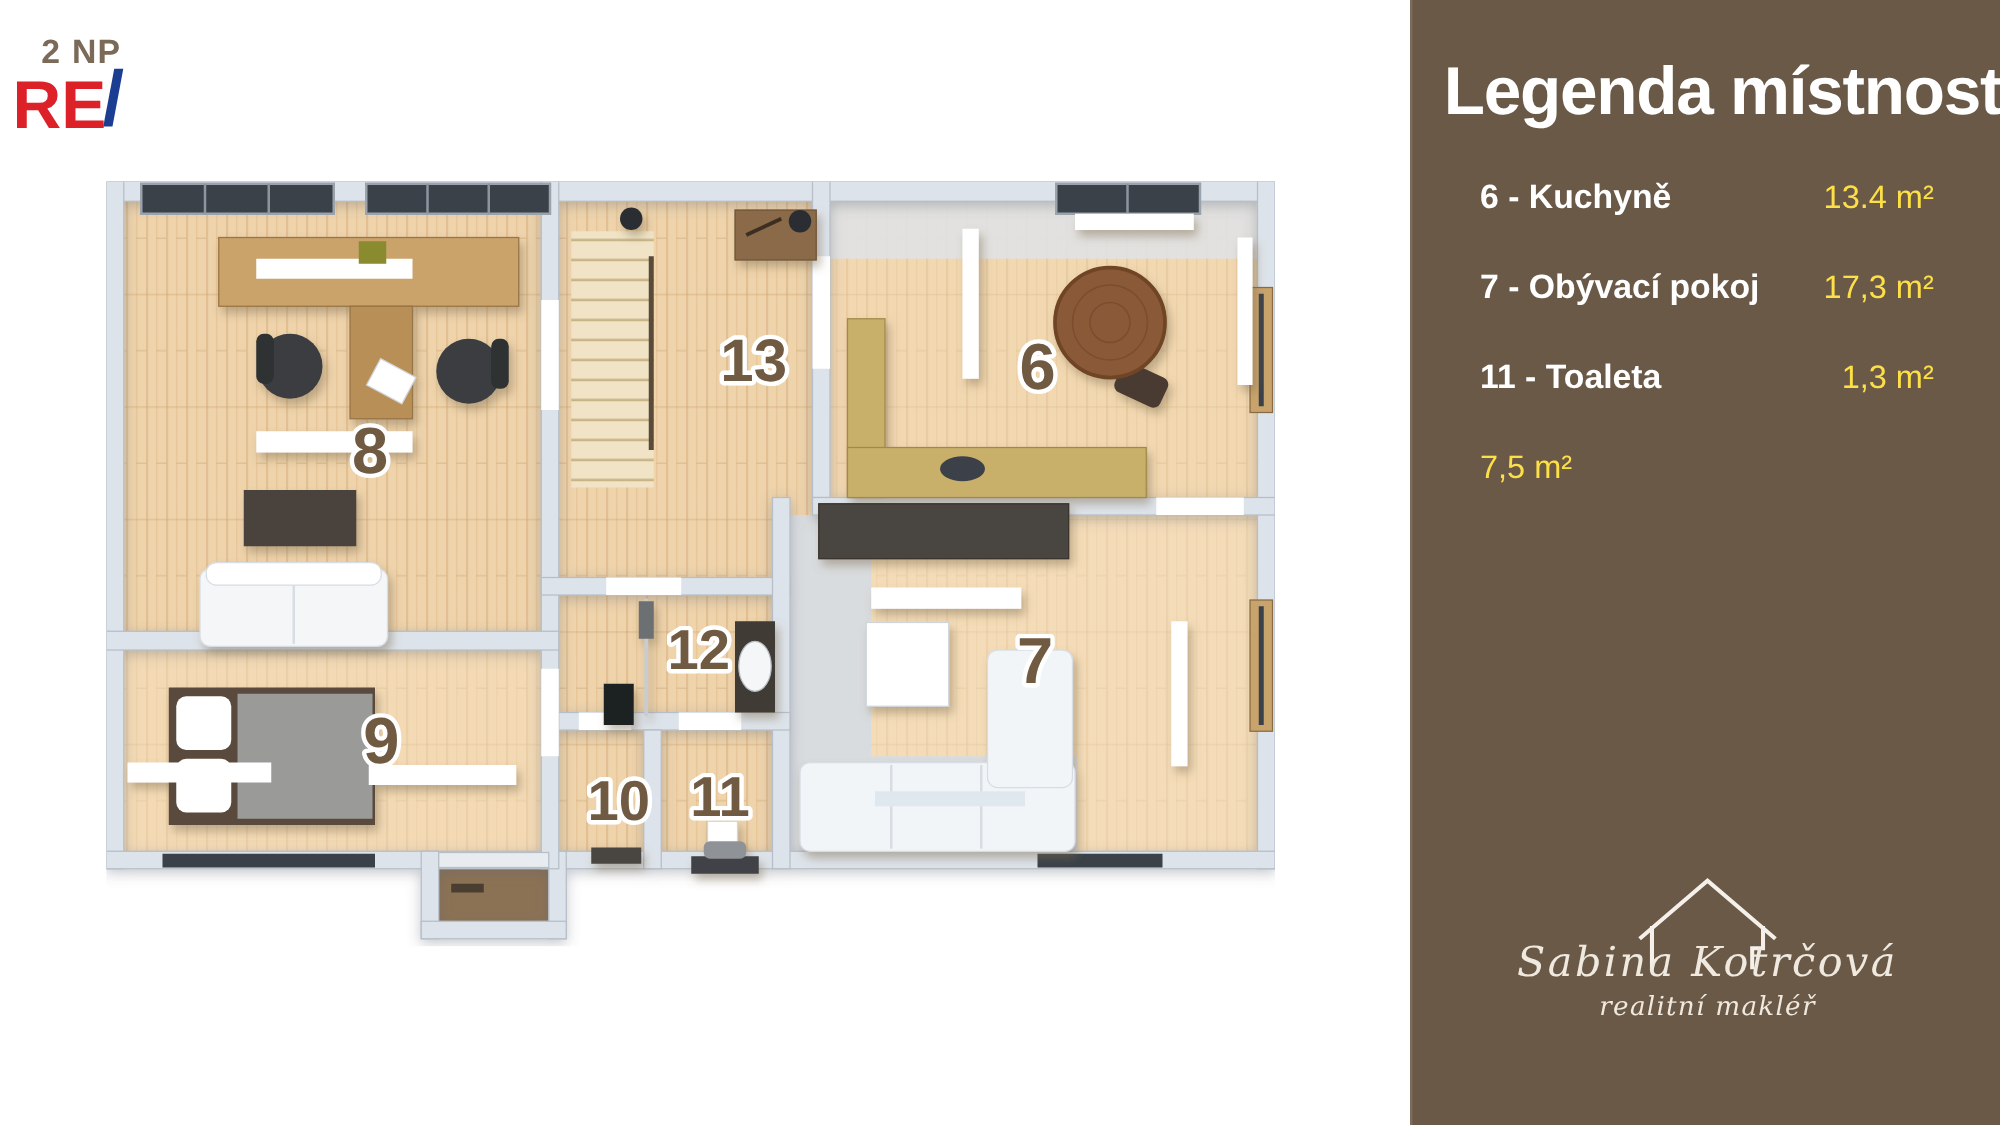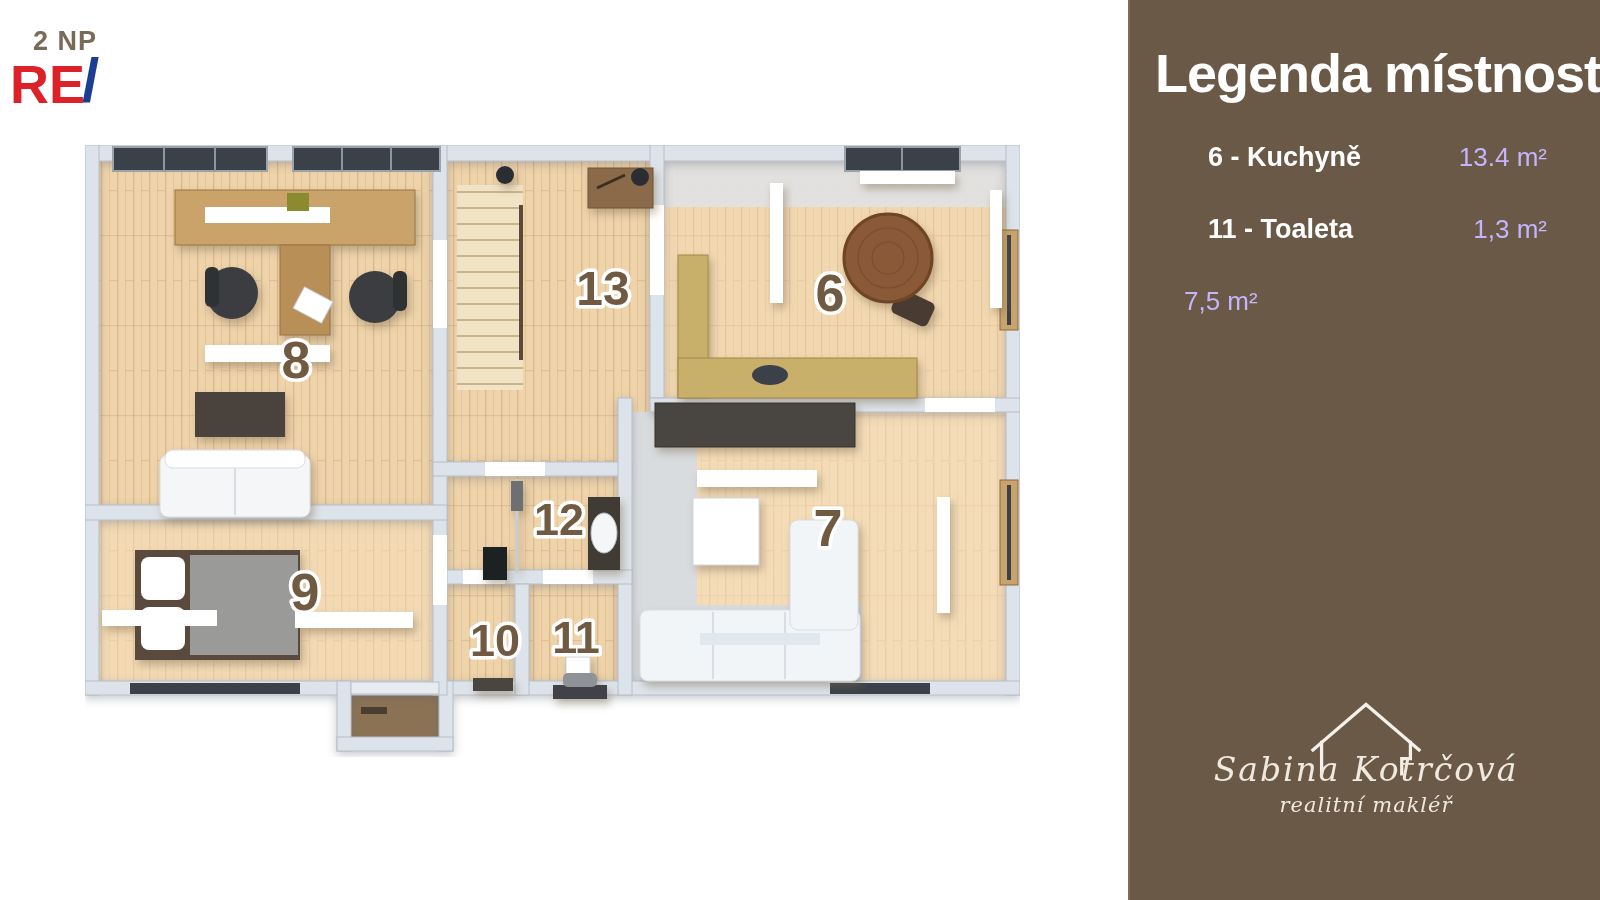--- a/index.html
+++ b/index.html
@@ -15,22 +15,22 @@
   
   .plan{position:absolute;left:85px;top:145px;}
   
   .sidebar{position:absolute;left:1128px;top:0;width:472px;height:900px;background:#6a5947;
            border-left:2px solid #7d6c59;color:#fff;}
   .legend-title{position:absolute;left:25px;top:42px;font-size:54px;font-weight:bold;
                 letter-spacing:-1px;color:#ffffff;white-space:nowrap;}
   .legend-rows{position:absolute;left:54px;right:55px;top:140px;}
   .legend-row{display:flex;justify-content:space-between;align-items:center;height:34px;
               margin-bottom:38px;}
-  .legend-row .lbl{font-size:27px;font-weight:bold;white-space:pre;margin-left:24px;}
-  .legend-row .val{font-size:26px;font-weight:normal;color:#c4b5fd;white-space:nowrap;}
+  .legend-row .lbl{font-size:27px;font-weight:bold;white-space:pre;}
+  .legend-row .val{font-size:26px;font-weight:normal;color:#fde047;white-space:nowrap;}
   
   .signature{position:absolute;left:0;right:0;top:698px;text-align:center;color:#f5f1ea;}
   .sig-house{display:block;margin:0 auto;}
   .sig-name{margin-top:-26px;font-family:"DejaVu Serif",serif;font-style:italic;font-size:33px;
             letter-spacing:2px;color:#efe9df;}
   .sig-role{margin-top:4px;font-family:"DejaVu Serif",serif;font-style:italic;font-size:21px;
             letter-spacing:1px;color:#efe9df;}
   
   .roomnum{font-family:"Liberation Sans",sans-serif;font-weight:bold;fill:#705a42;
            stroke:#ffffff;stroke-width:7px;stroke-linejoin:round;paint-order:stroke;
@@ -224,20 +224,24 @@
   </svg>
 
   <div class="sidebar">
     <div class="legend-title">Legenda místností</div>
     <div class="legend-rows">
       <div class="legend-row">
         <span class="lbl">6 - Kuchyně</span>
         <span class="val">13.4 m²</span>
       </div>
       <div class="legend-row">
+        <span class="lbl">7 - Obývací pokoj</span>
+        <span class="val">17,3 m²</span>
+      </div>
+      <div class="legend-row">
         <span class="lbl">11 - Toaleta</span>
         <span class="val">1,3 m²</span>
       </div>
       <div class="legend-row">
         <span class="val">7,5 m²</span>
       </div>
     </div>
 
     <div class="signature">
       <svg class="sig-house" width="120" height="78" viewBox="0 0 110 72" fill="none" stroke="#f5f1ea" stroke-width="3" stroke-linecap="square">

